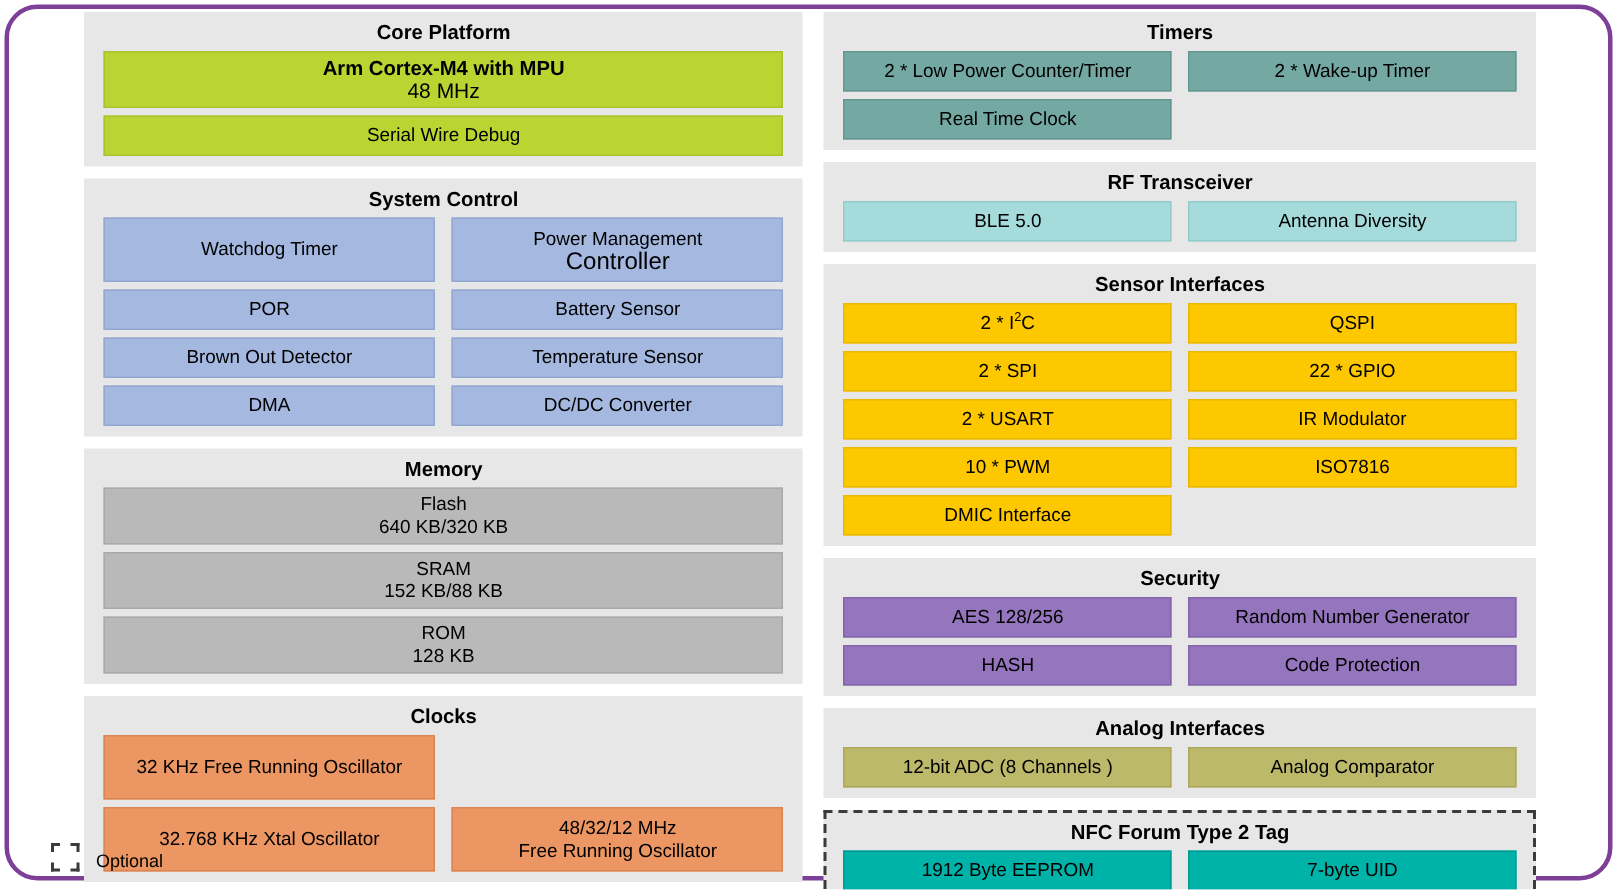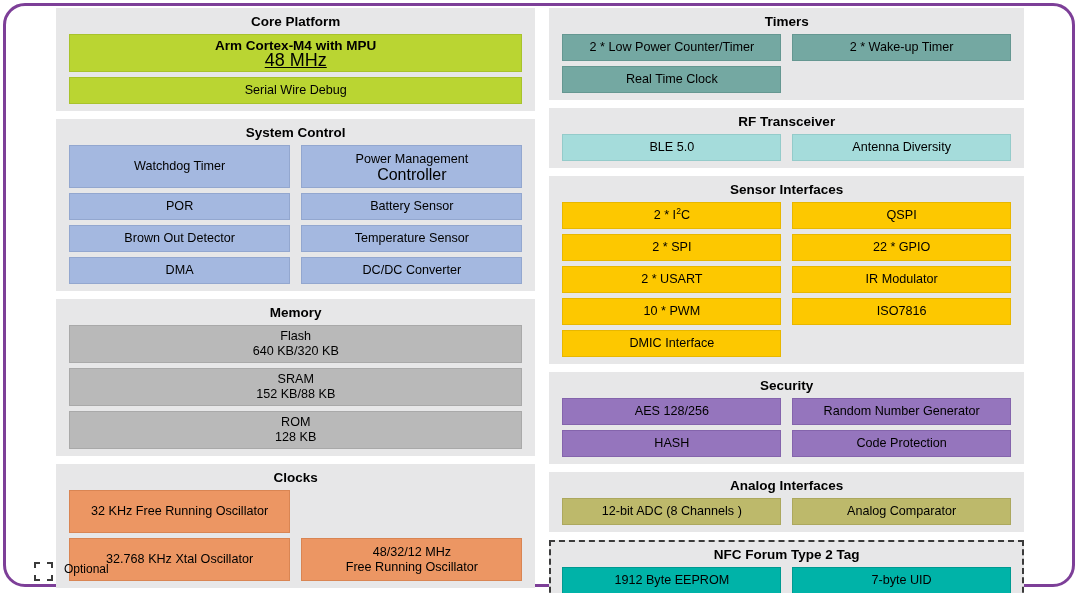--- a/index.html
+++ b/index.html
@@ -105,21 +105,21 @@
   .c-purple { background: #9575bd; border-color: #8464ac; text-align: right; }
   .c-olive  { background: #bdb96b; border-color: #aca85e; }
   .c-nfc    { background: #00b3a8; border-color: #009a91; }
 
   
   #legend {
     position: absolute;
     left: 34px;
     bottom: 12px;
     display: flex;
-    align-items: flex-start;
+    align-items: flex-end;
     gap: 11px;
   }
   .legend-swatch {
     width: 19px;
     height: 19px;
     border: 2px dashed #3b3b3b;
     box-sizing: border-box;
     background: #ffffff;
   }
   .legend-label {
@@ -137,21 +137,21 @@
 
   <div id="diagram">
     <div class="column col-left" id="left-column">
         <div class="panel">
           <div class="panel-title">Core Platform</div>
           <div class="rows">
             <div class="row">
               <div class="block full h2 c-green bold">
                 <div>
                   <div>Arm Cortex-M4 with MPU</div>
-                  <div style="font-weight: normal; font-size: 18px; text-decoration: underline;">48 MHz</div>
+                  <div style="font-weight: normal; font-size: 14px;">48 MHz</div>
                 </div>
               </div>
             </div>
             <div class="row">
               <div class="block full h1 c-green">
                 <div>
                   <div>Serial Wire Debug</div>
                 </div>
               </div>
             </div>

